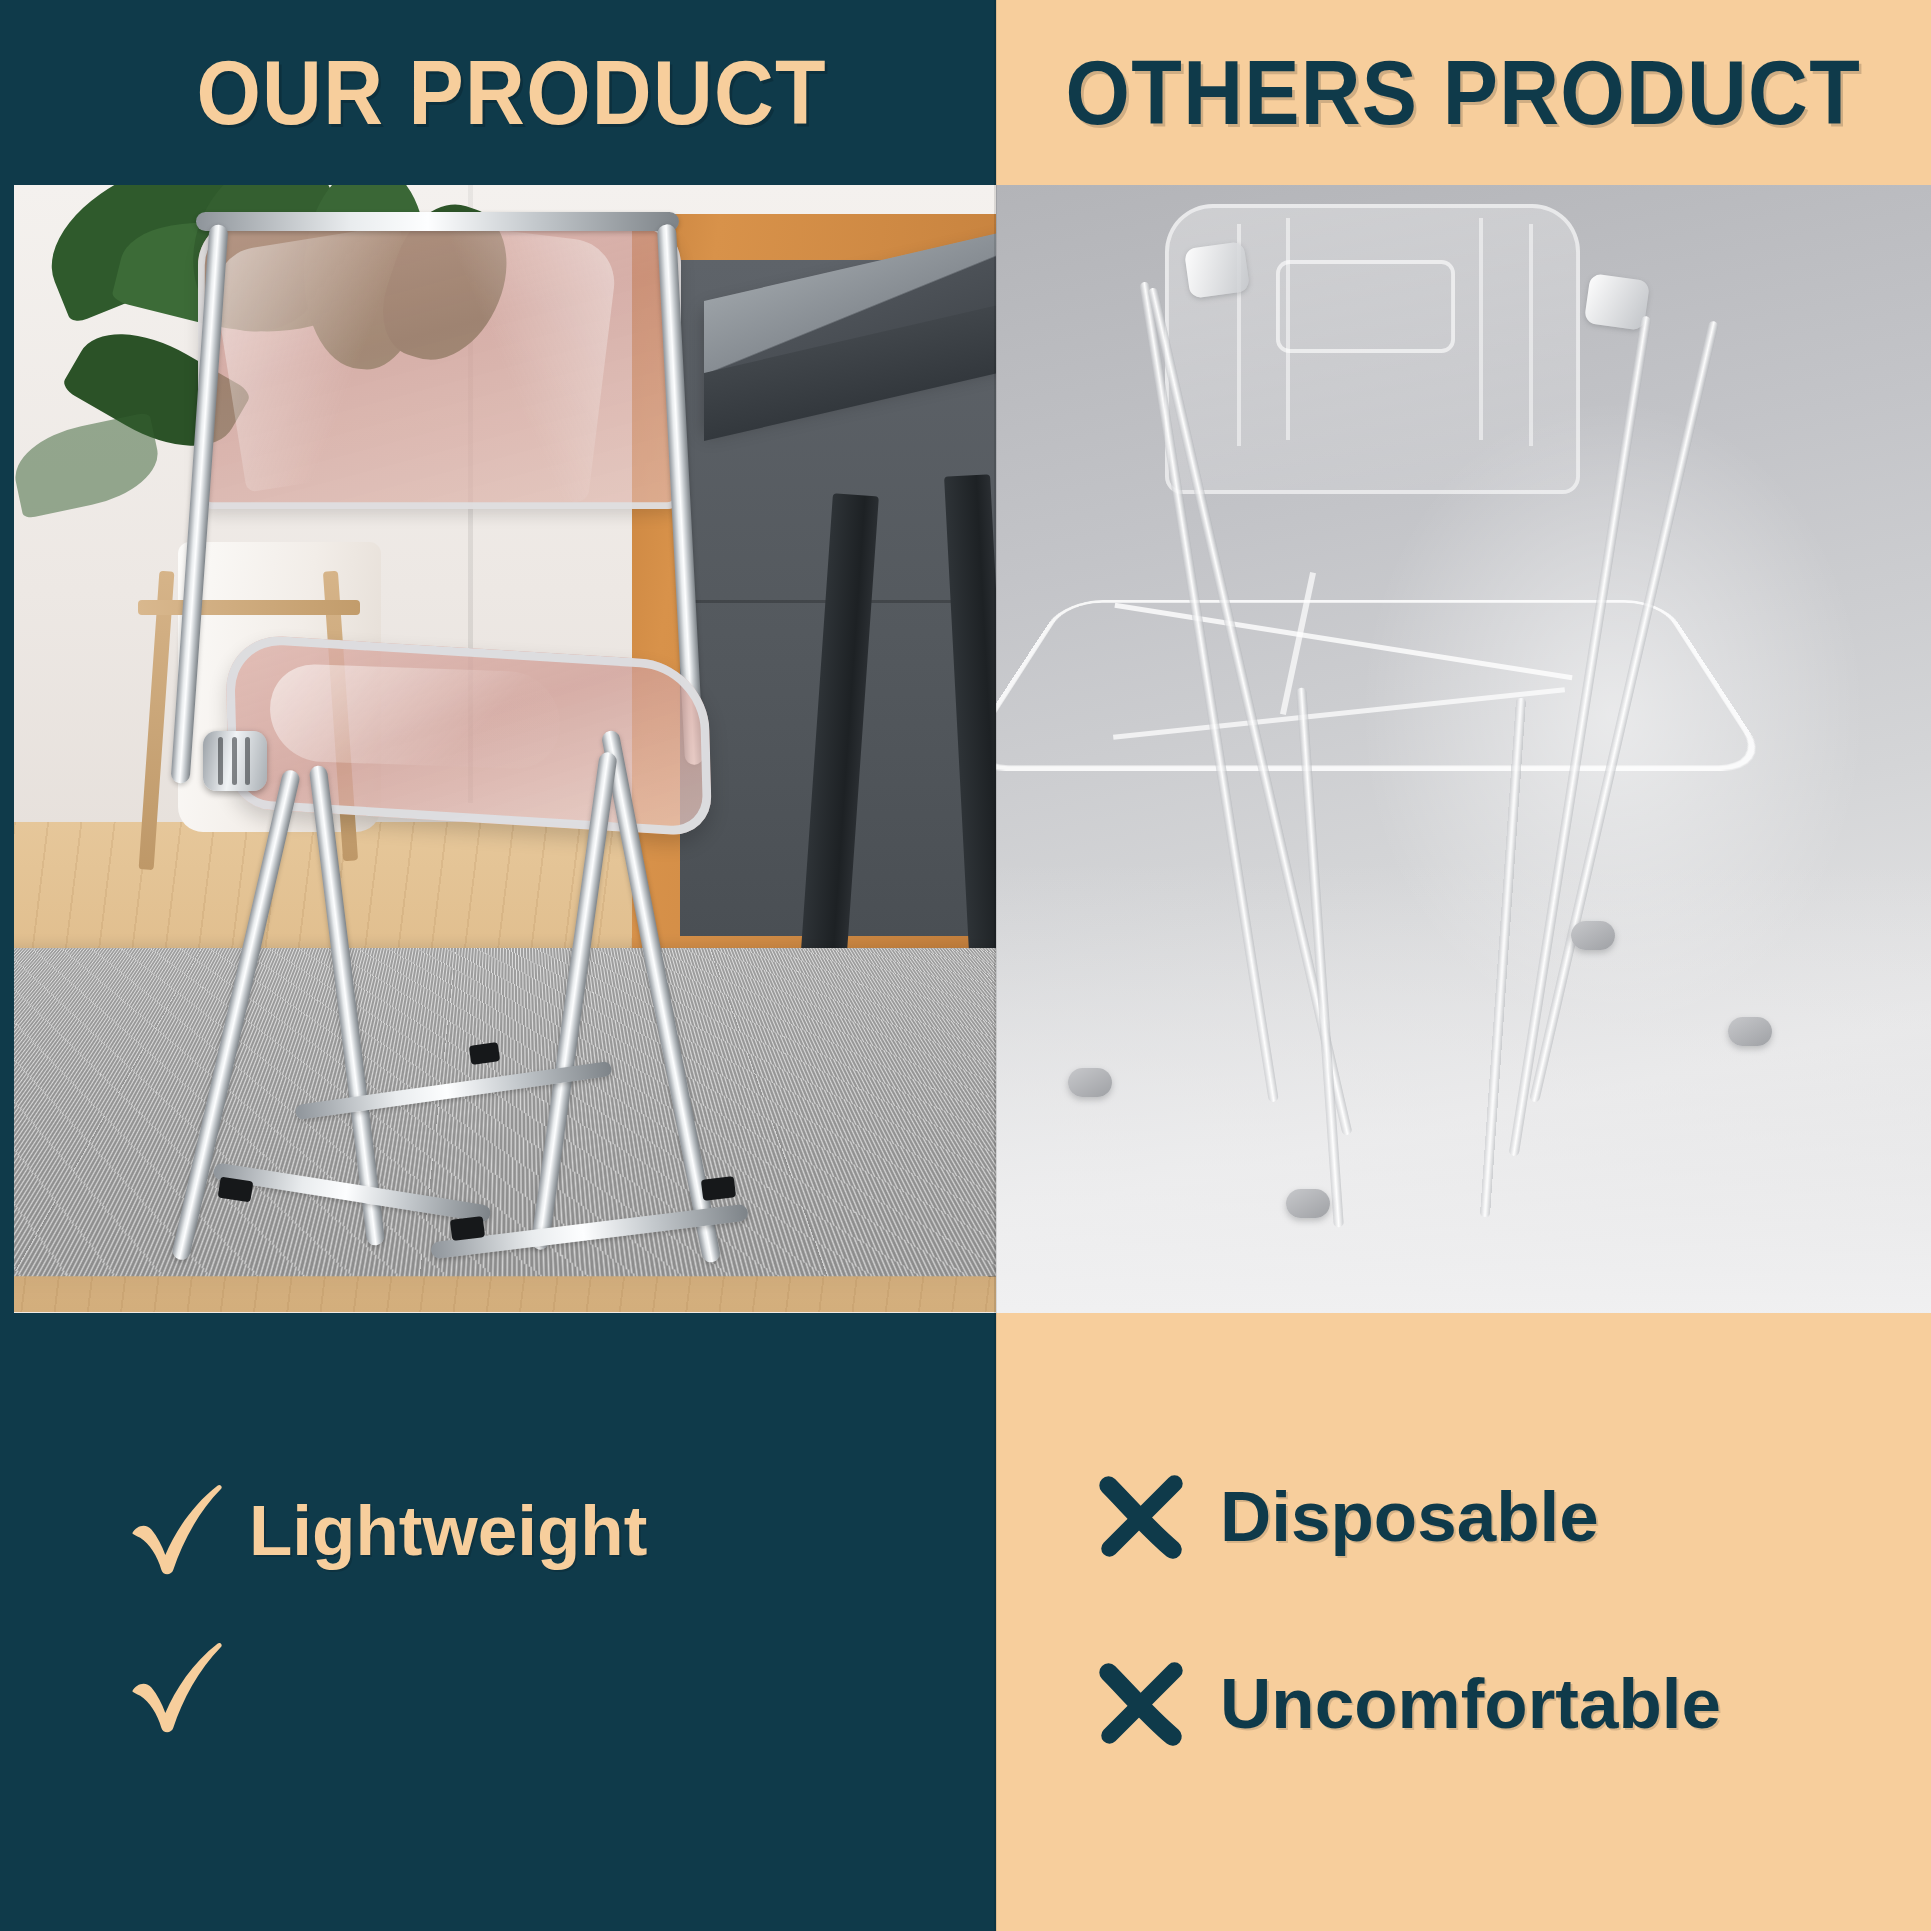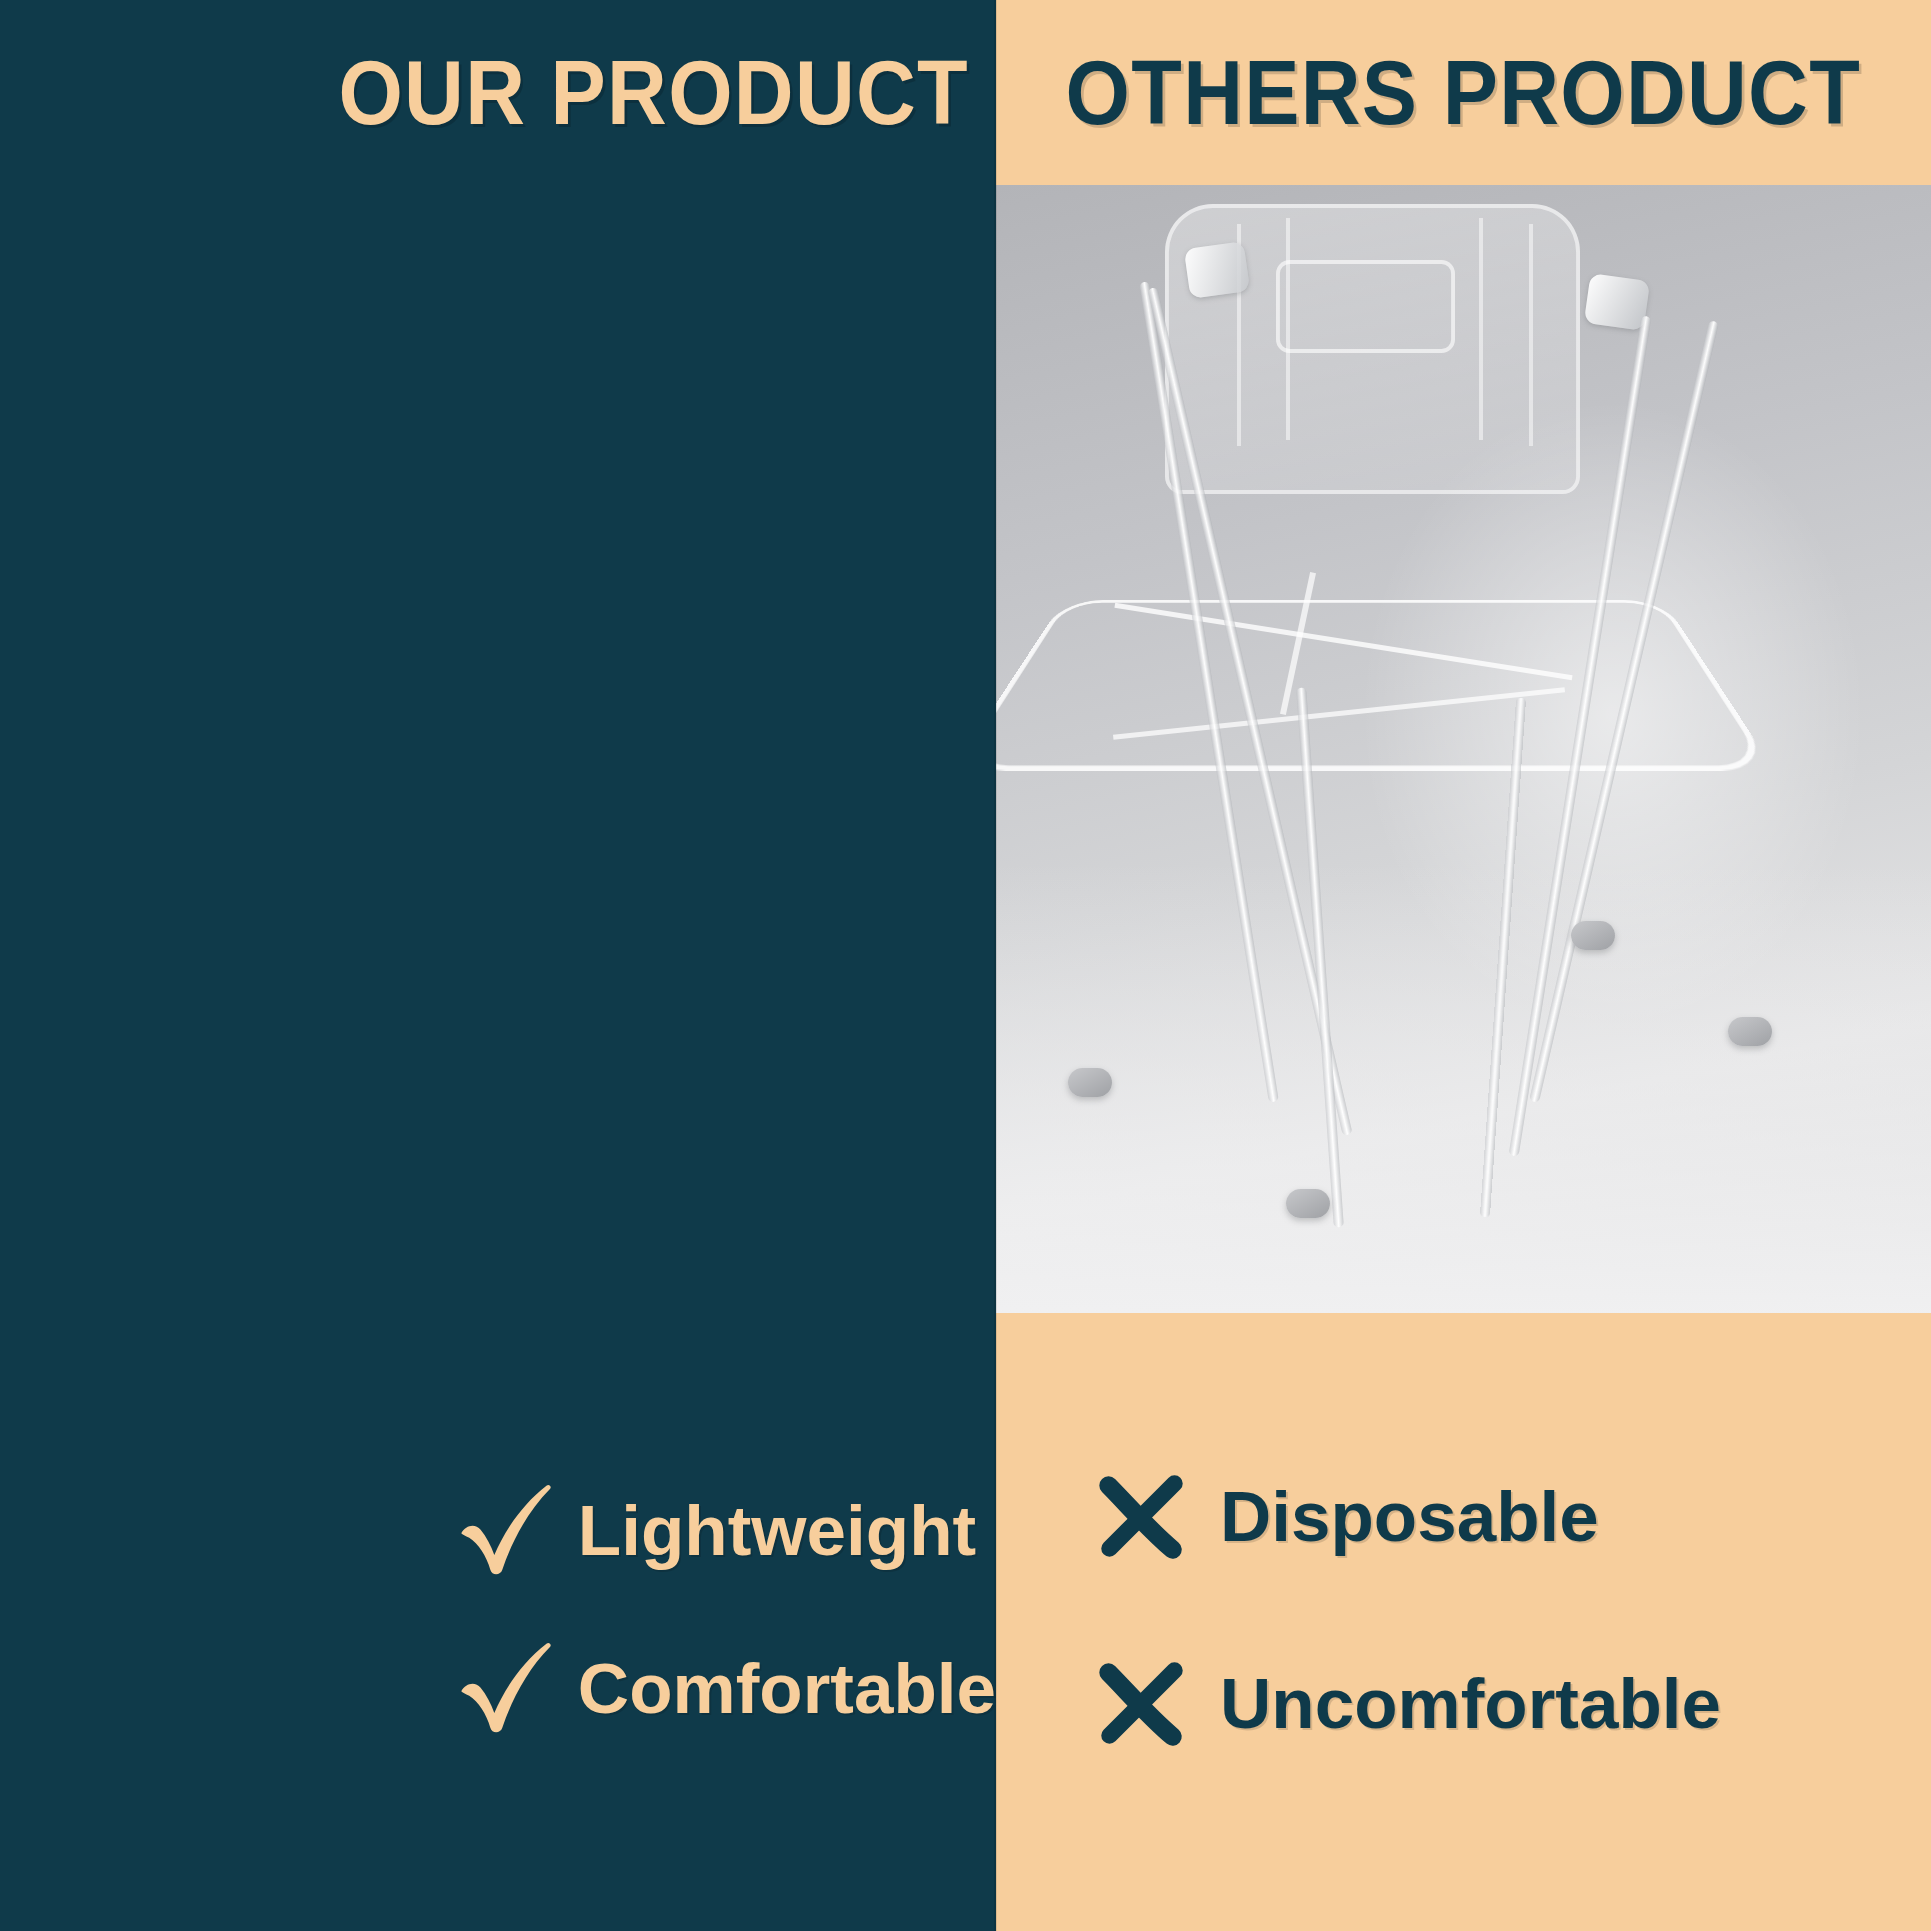--- a/index.html
+++ b/index.html
@@ -6,21 +6,21 @@
   html,body{margin:0;padding:0;}
   body{
     width:1931px;height:1931px;overflow:hidden;
     font-family:"Liberation Sans","DejaVu Sans",sans-serif;
     background:#0F3A4A;
   }
   .board{position:relative;width:1931px;height:1931px;display:block;}
 
   
   .col{position:absolute;top:0;height:1931px;display:flex;flex-direction:column;}
-  .col-left {left:0;    width:996px;background:#0F3A4A;align-items:flex-end;}
+  .col-left {left:14px;    width:996px;background:#0F3A4A;}
   .col-right{left:996px;width:935px; background:#F7CE9C;}
 
   
   .hdr{height:185px;flex:0 0 185px;display:flex;align-items:center;justify-content:center;position:relative;}
   .hdr-left {background:#0F3A4A;}
   .hdr-right{background:#F7CE9C;}
   .hdr-title{
     font-weight:700;font-size:90px;line-height:1;
     letter-spacing:1.4px;
     font-stretch:condensed;
@@ -283,21 +283,20 @@
 
       <div class="frow">
         <div class="fmark">
           <svg width="114" height="114" viewBox="0 0 100 100" aria-hidden="true">
             <path d="M9 52 C13 45 21 43 26 49 C31 55 35 63 38 71
                      C47 50 62 27 84 10 C86 8.5 88.5 11 87 13
                      C67 33 53 60 45 84 C43.5 89 36 89.5 34.5 84
                      C31 72 24 61 16 56 C12.5 54 10 53.5 9 52 Z" fill="#F7CE9C"></path>
           </svg>
         </div>
-        <div class="flabel">Comfortable</div>
       </div>
 
 
     </div>
   </div>
 
   <div class="col col-right">
 
     <div class="hdr hdr-right">
       <div class="hdr-title">OTHERS PRODUCT</div>

